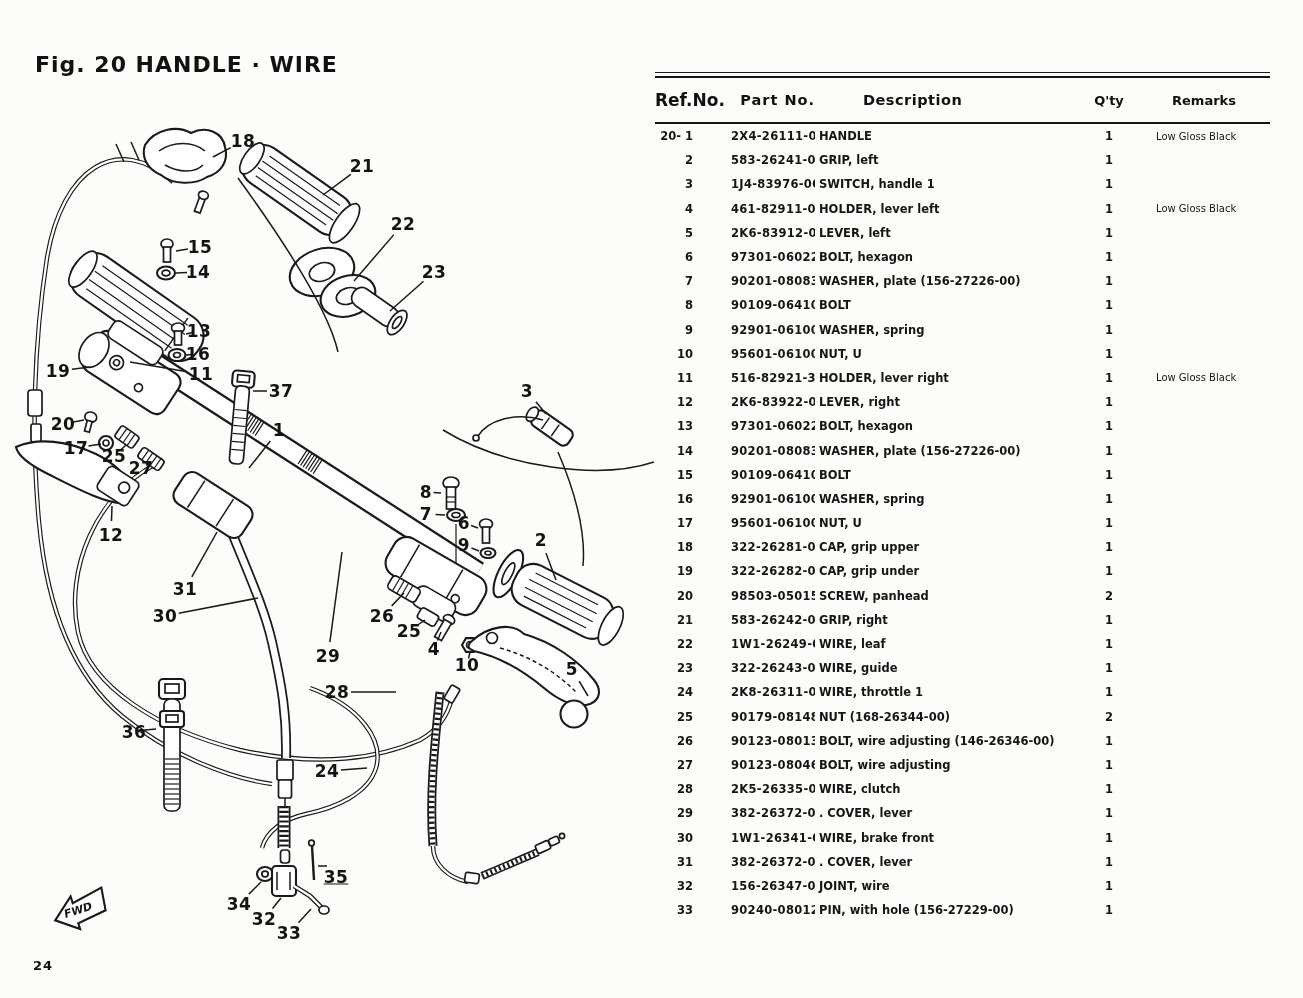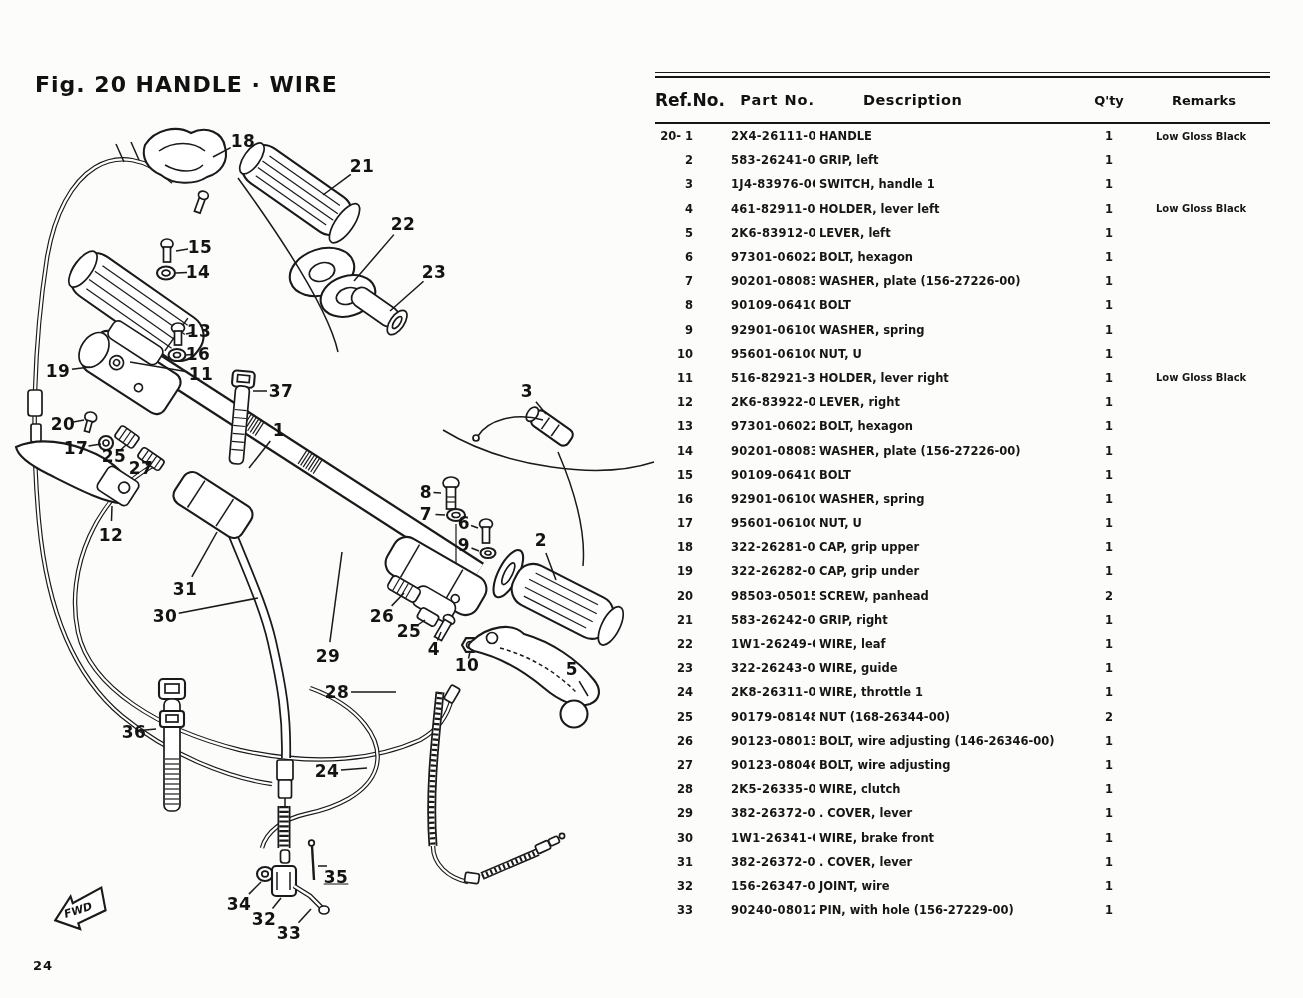--- a/index.html
+++ b/index.html
@@ -3,21 +3,21 @@
 <meta charset="utf-8">
 <style>
   html,body{margin:0;padding:0;}
   body{
     width:1303px;height:998px;position:relative;overflow:hidden;
     background:#fcfcfa;color:#161616;
     font-family:"DejaVu Sans","Liberation Sans",sans-serif;
   }
   .fig-title{
     position:absolute;left:35px;top:52px;
-    font-size:22px;font-weight:600;letter-spacing:1px;color:#111;margin-top:20px;
+    font-size:22px;font-weight:600;letter-spacing:1px;color:#111;
   }
   .page-number{
     position:absolute;left:33px;top:958px;
     font-size:13px;font-weight:800;color:#111;letter-spacing:1px;
   }
   
   .diagram{position:absolute;left:0;top:0;width:660px;height:998px;}
   .diagram svg{position:absolute;left:0;top:0;}
   .callout{
     position:absolute;transform:translate(-50%,-50%);
@@ -41,21 +41,21 @@
   th.h-qty{font-size:13px;text-align:center;}
   th.h-rem{font-size:13px;}
   tbody td{
     height:24.2px;padding:0;vertical-align:middle;
     font-size:11.5px;font-weight:600;color:#151515;white-space:nowrap;overflow:hidden;
   }
   td.ref{text-align:right;padding-right:10px;font-weight:700;margin-left:37px;}
   td.part{text-align:left;padding-left:28px;letter-spacing:0.3px;}
   td.desc{text-align:left;padding-left:4px;}
   td.qty{text-align:center;font-weight:700;}
-  td.remarks{text-align:left;padding-left:18px;font-size:10px;font-weight:700;}
+  td.remarks{text-align:left;padding-left:18px;font-size:10px;font-weight:400;}
   
   .t{fill:none;stroke:#1a1a1a;stroke-width:1.5;}
   .p{fill:#fff;stroke:#1a1a1a;stroke-width:1.7;}
   .pb{fill:#fff;stroke:#1a1a1a;stroke-width:2.1;}
   .rib{stroke:#1a1a1a;stroke-width:1.2;fill:none;}
 </style>
 </head>
 <body>
 
 <div class="fig-title">Fig. 20 HANDLE · WIRE</div>

